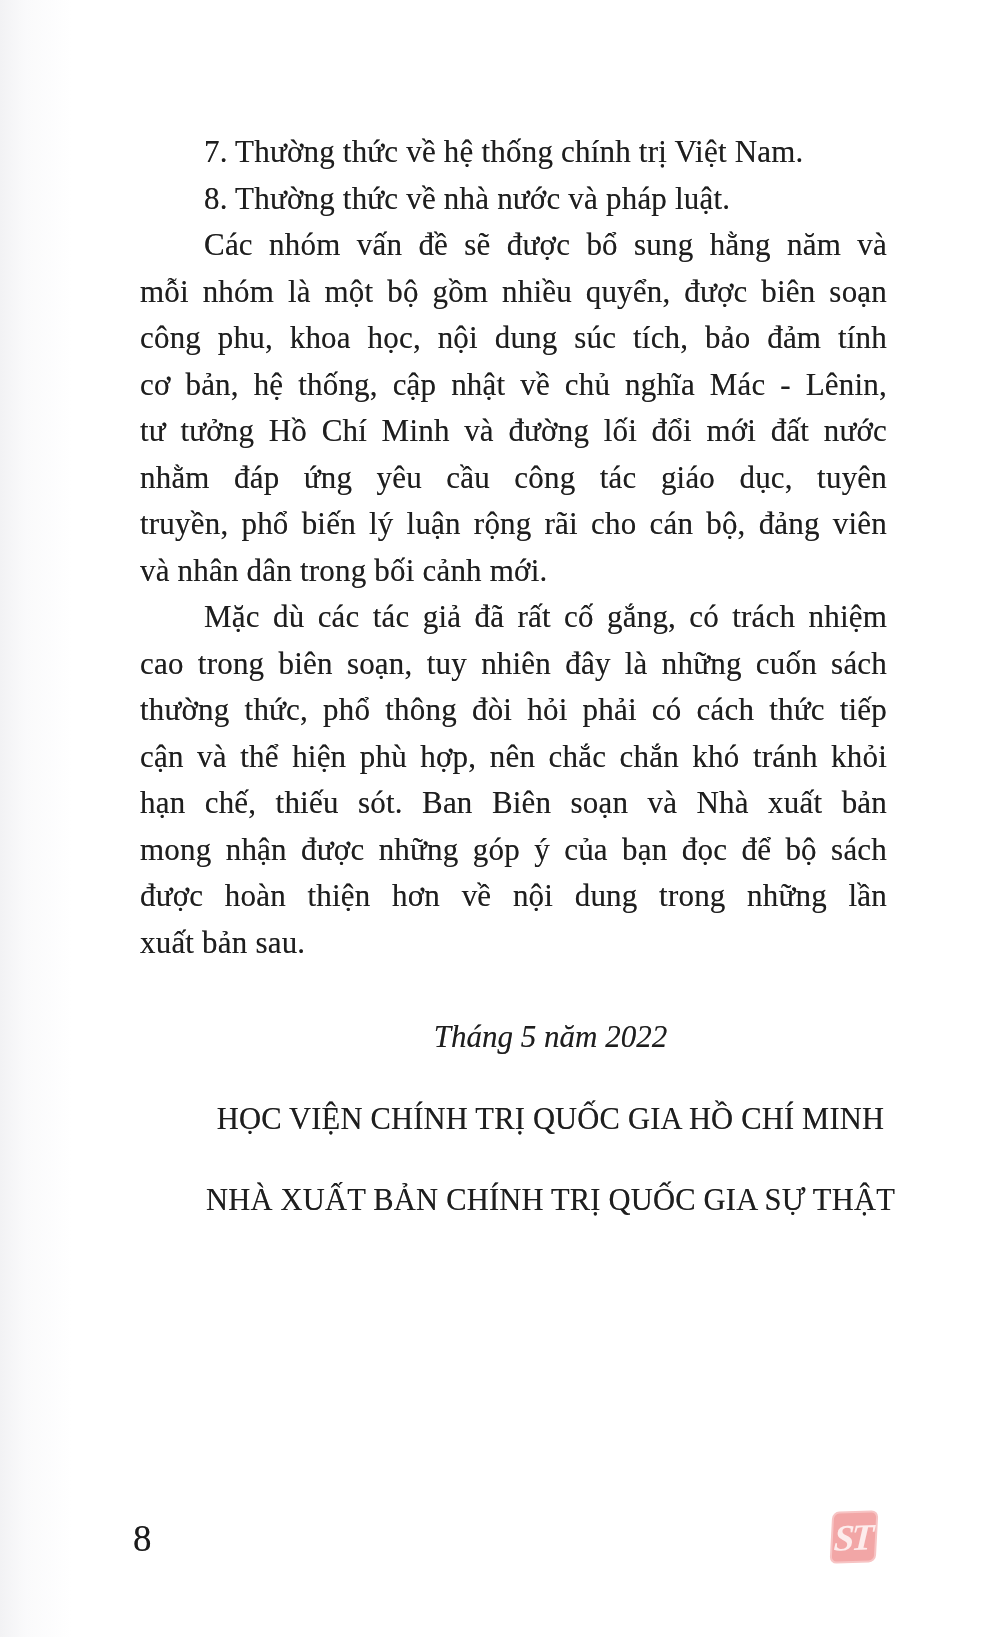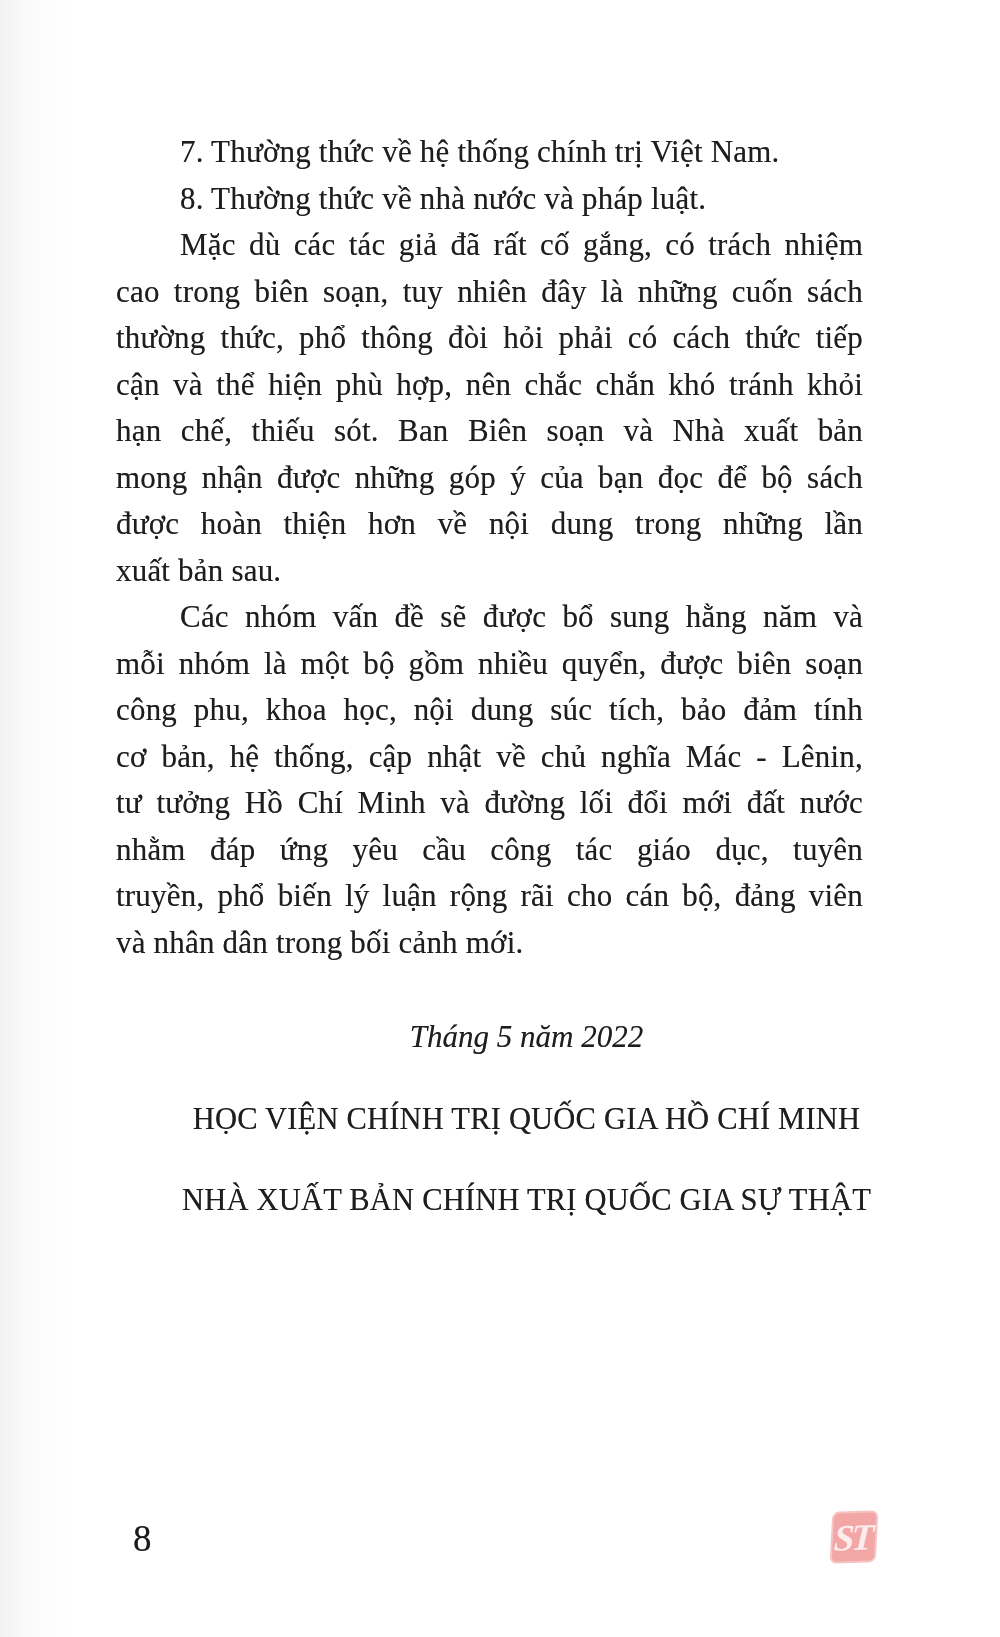--- a/index.html
+++ b/index.html
@@ -16,21 +16,21 @@
     background: #ffffff;
   }
   
   .scan-edge {
     position: absolute; left: 0; top: 0; bottom: 0; width: 72px;
     background: linear-gradient(to right, #f2f2f4 0%, #fafafb 35%, rgba(255,255,255,0) 100%);
     pointer-events: none;
   }
   .content {
     position: absolute;
-    left: 116px; top: 129px;
+    left: 140px; top: 129px;
     width: 747px;
   }
   .line {
     font-size: 31px;
     line-height: 46.5px;
     height: 46.5px;
     white-space: nowrap;
     letter-spacing: 0.2px;
     text-shadow: 0 0 0.5px rgba(20,20,20,0.55);
   }
@@ -101,38 +101,38 @@
 <div class="page">
   <div class="scan-edge"></div>
 
   <main class="content">
     <div class="list">
         <div class="line">7. Thường thức về hệ thống chính trị Việt Nam.</div>
         <div class="line">8. Thường thức về nhà nước và pháp luật.</div>
       </div>
     <div class="paras">
         <div class="para">
+          <div class="line first">Các nhóm vấn đề sẽ được bổ sung hằng năm và</div>
+          <div class="line">mỗi nhóm là một bộ gồm nhiều quyển, được biên soạn</div>
+          <div class="line">công phu, khoa học, nội dung súc tích, bảo đảm tính</div>
+          <div class="line">cơ bản, hệ thống, cập nhật về chủ nghĩa Mác - Lênin,</div>
+          <div class="line">tư tưởng Hồ Chí Minh và đường lối đổi mới đất nước</div>
+          <div class="line">nhằm đáp ứng yêu cầu công tác giáo dục, tuyên</div>
+          <div class="line">truyền, phổ biến lý luận rộng rãi cho cán bộ, đảng viên</div>
+          <div class="line last">và nhân dân trong bối cảnh mới.</div>
+        </div>
+        <div class="para">
           <div class="line first">Mặc dù các tác giả đã rất cố gắng, có trách nhiệm</div>
           <div class="line">cao trong biên soạn, tuy nhiên đây là những cuốn sách</div>
           <div class="line">thường thức, phổ thông đòi hỏi phải có cách thức tiếp</div>
           <div class="line">cận và thể hiện phù hợp, nên chắc chắn khó tránh khỏi</div>
           <div class="line">hạn chế, thiếu sót. Ban Biên soạn và Nhà xuất bản</div>
           <div class="line">mong nhận được những góp ý của bạn đọc để bộ sách</div>
           <div class="line">được hoàn thiện hơn về nội dung trong những lần</div>
           <div class="line last">xuất bản sau.</div>
-        </div>
-        <div class="para">
-          <div class="line first">Các nhóm vấn đề sẽ được bổ sung hằng năm và</div>
-          <div class="line">mỗi nhóm là một bộ gồm nhiều quyển, được biên soạn</div>
-          <div class="line">công phu, khoa học, nội dung súc tích, bảo đảm tính</div>
-          <div class="line">cơ bản, hệ thống, cập nhật về chủ nghĩa Mác - Lênin,</div>
-          <div class="line">tư tưởng Hồ Chí Minh và đường lối đổi mới đất nước</div>
-          <div class="line">nhằm đáp ứng yêu cầu công tác giáo dục, tuyên</div>
-          <div class="line">truyền, phổ biến lý luận rộng rãi cho cán bộ, đảng viên</div>
-          <div class="line last">và nhân dân trong bối cảnh mới.</div>
         </div>
       </div>
 
     <div class="signoff">
       <div class="date">Tháng 5 năm 2022</div>
       <div class="org">HỌC VIỆN CHÍNH TRỊ QUỐC GIA HỒ CHÍ MINH</div>
       <div class="org">NHÀ XUẤT BẢN CHÍNH TRỊ QUỐC GIA SỰ THẬT</div>
     </div>
   </main>
 

